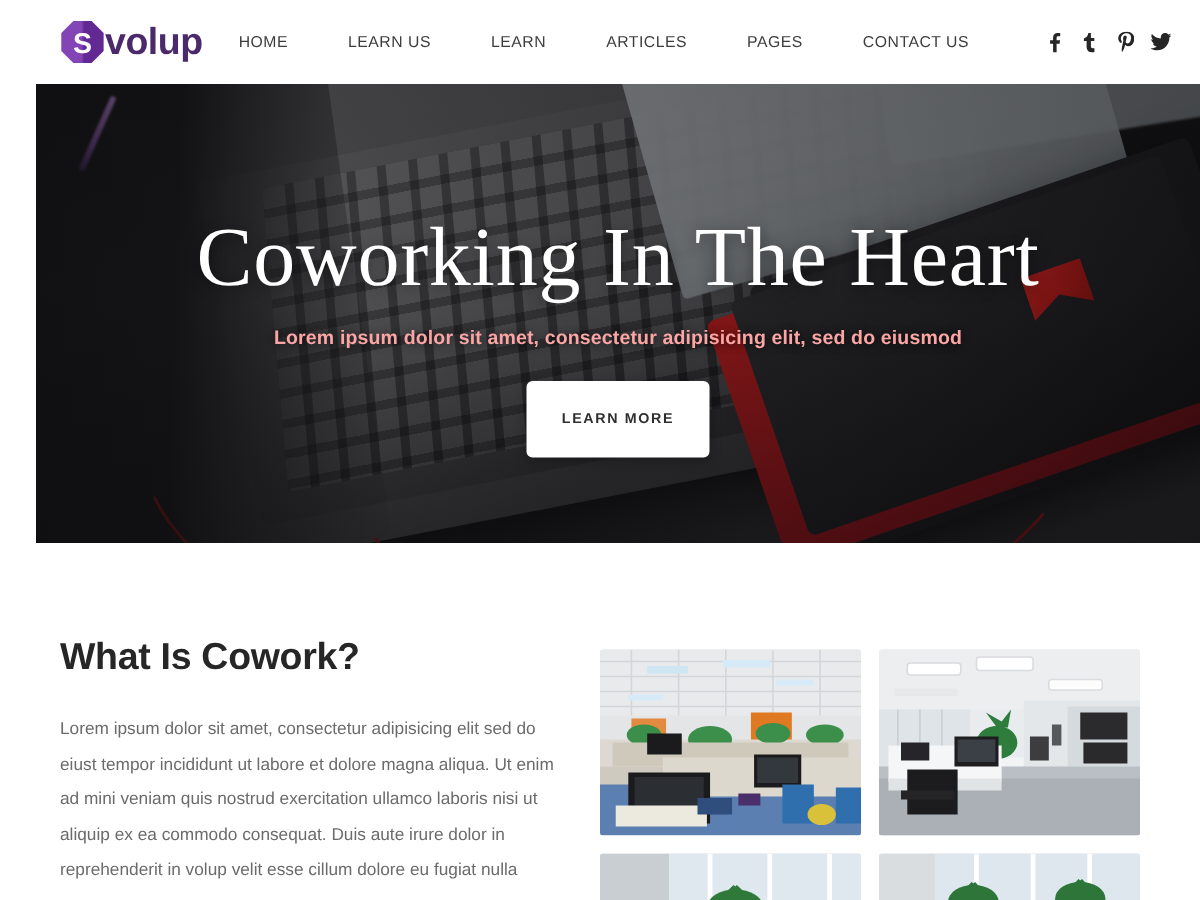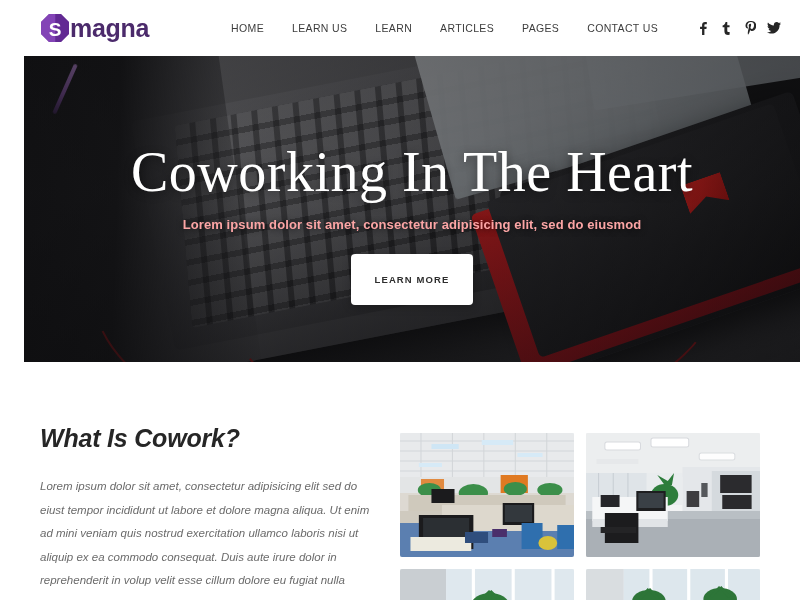--- a/index.html
+++ b/index.html
@@ -39,21 +39,21 @@
     color: #4b2a6b;
     letter-spacing: -0.3px;
     line-height: 1;
     margin-left: -1px;
   }
 
   .main-nav {
     margin-left: auto;
     display: flex;
     align-items: center;
-    gap: 0px;
+    gap: 12px;
   }
   .nav-link {
     font-size: 10.5px;
     letter-spacing: 0.35px;
     color: #3c3c3c;
     text-decoration: none;
     padding: 6px 14px;
     white-space: nowrap;
     font-weight: 500;
   }
@@ -260,21 +260,20 @@
     font-family: "Liberation Sans", sans-serif;
     box-shadow: 0 2px 8px rgba(0,0,0,0.25);
   }
 
   
   .content {
     position: relative;
     background: #ffffff;
     padding: 0 40px;
     height: 194px;
-    font-style: italic;
   }
   .cowork-row {
     display: flex;
     gap: 30px;
     padding-top: 62px;
   }
   .cowork-left { width: 330px; flex: 0 0 330px; }
   .cowork-title {
     font-size: 25px;
     font-weight: 600;
@@ -309,21 +308,21 @@
 <header class="site-header">
   <a class="brand" href="#">
     <span class="brand-badge">
       <svg viewBox="0 0 30 30" width="30" height="30" aria-hidden="true">
         <polygon points="9,1 21,1 29,9 29,21 21,29 9,29 1,21 1,9" fill="#6b2f9e"></polygon>
         <polygon points="9,1 15,1 15,29 9,29 1,21 1,9" fill="#8b4cbe" opacity="0.75"></polygon>
         <polygon points="21,1 29,9 29,21 21,29 16,29 16,1" fill="#5a2487" opacity="0.5"></polygon>
         <text x="15" y="22.5" text-anchor="middle" font-family="Liberation Sans, sans-serif" font-size="19" font-weight="bold" fill="#ffffff">S</text>
       </svg>
     </span>
-    <span class="brand-text">magna</span>
+    <span class="brand-text">volup</span>
   </a>
 
   <nav class="main-nav">
     <a class="nav-link" href="#">HOME</a>
     <a class="nav-link" href="#">LEARN US</a>
     <a class="nav-link" href="#">LEARN</a>
     <a class="nav-link" href="#">ARTICLES</a>
     <a class="nav-link" href="#">PAGES</a>
     <a class="nav-link" href="#">CONTACT US</a>
 

